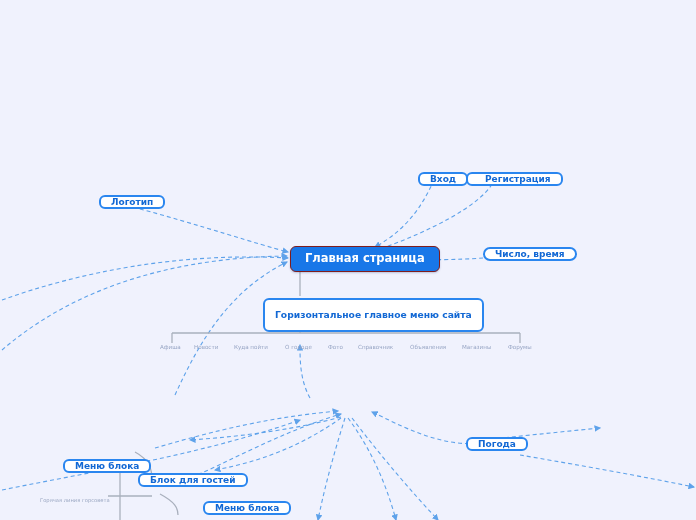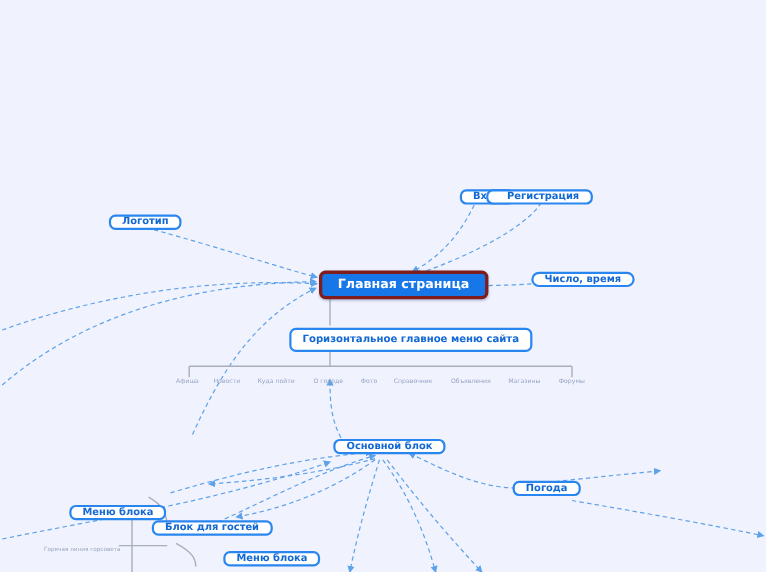--- a/index.html
+++ b/index.html
@@ -26,40 +26,40 @@
     box-sizing: border-box;
     border-radius: 6px;
     white-space: nowrap;
     display: flex;
     align-items: center;
     justify-content: center;
     line-height: 1;
   }
   .node-root {
     background: #1877e8;
-    border: 3px solid #7f1d1d;
+    border: 1px solid #7f1d1d;
     color: #ffffff;
     font-weight: bold;
     font-size: 11.5px;
     padding: 0 14px;
     height: 26px;
     box-shadow: 0 1px 2px rgba(20,60,130,0.25);
   }
   .node-box {
     background: #ffffff;
     border: 2px solid #2a86ef;
     color: #1268d4;
     font-weight: bold;
     font-size: 9px;
     padding: 0 10px;
     height: 14px;
   }
   .node-box.wide {
     font-size: 9.2px;
-    height: 22px;
+    height: 34px;
   }
   .node-leaf {
     color: #97a5c4;
     font-size: 5.6px;
     font-weight: normal;
     background: transparent;
     border: none;
     padding: 0;
     height: 10px;
   }
@@ -118,39 +118,36 @@
   </svg>
 
   <div class="node node-root" style="left: 290px; top: 246px;">
       <span>Главная страница</span>
     </div>
 
   <div class="node node-box" style="left: 418px; top: 172px;">
       <span>Вход</span>
     </div>
 
-  <div class="node node-box" style="left: 442px; top: 172px; padding-left: 17px;">
+  <div class="node node-box" style="left: 466px; top: 172px; padding-left: 17px;">
       <span>Регистрация</span>
     </div>
 
   <div class="node node-box" style="left: 99px; top: 195px; text-align: center;">
       <span>Логотип</span>
     </div>
 
   <div class="node node-box" style="left: 483px; top: 247px; border-radius: 10px;">
       <span>Число, время</span>
     </div>
 
   <div class="node node-box wide" style="left: 263px; top: 298px;">
       <span>Горизонтальное главное меню сайта</span>
     </div>
 
-  <div class="node node-box" style="left: 303px; top: 399px;">
-      <span>Основной блок</span>
-    </div>
 
   <div class="node node-box" style="left: 466px; top: 437px;">
       <span>Погода</span>
     </div>
 
 
   <div class="node node-box" style="left: 138px; top: 473px; text-align: right;">
       <span>Блок для гостей</span>
     </div>
 

